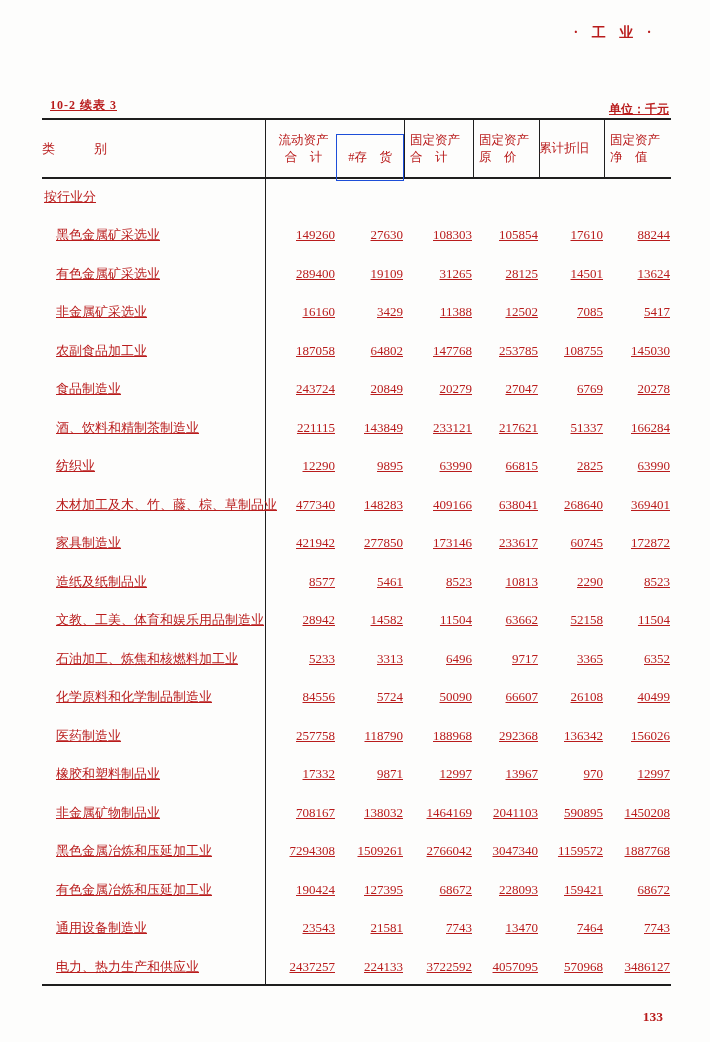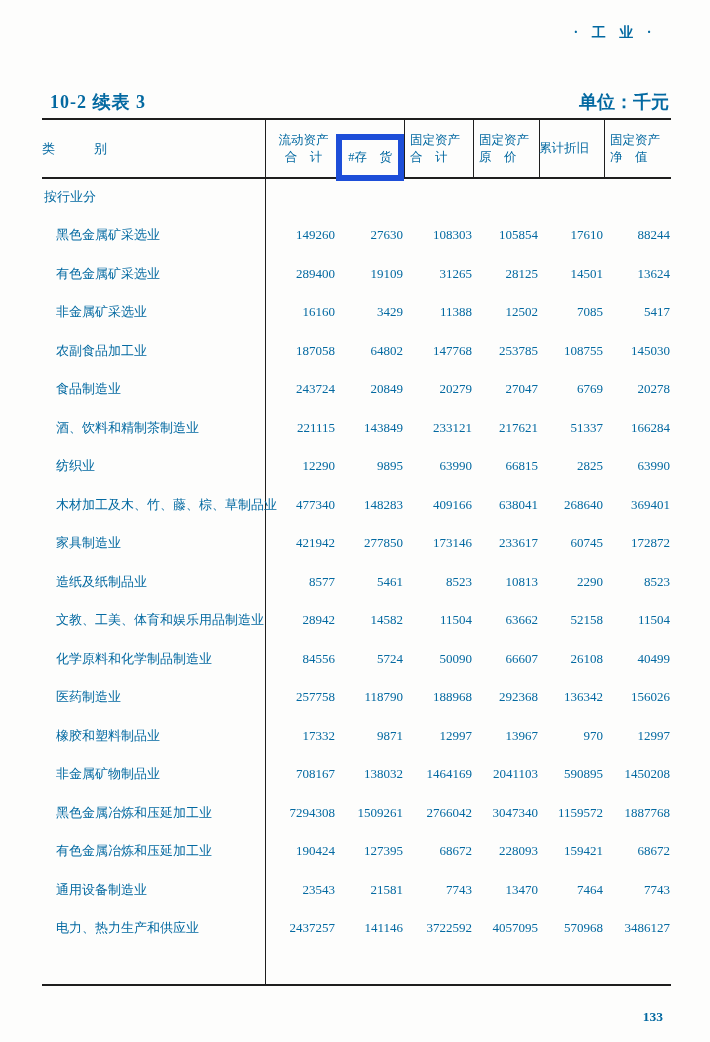--- a/index.html
+++ b/index.html
@@ -1,65 +1,65 @@
 <!DOCTYPE html>
 <html><head>
 <meta charset="utf-8">
 <style>
   html,body{margin:0;padding:0;background:#e8e8e8;}
   .page{
     position:relative;width:710px;height:1042px;background:#fdfdfc;
-    font-family:"Liberation Serif","DejaVu Serif",serif;color:#0369a1;
+    font-family:"Liberation Serif","DejaVu Serif",serif;color:#b91c1c;
     overflow:hidden;margin:0 auto;
   }
   
   .section-header{
     position:absolute;left:520px;top:24px;width:190px;text-align:center;
     font-size:14px;letter-spacing:5px;font-weight:600;white-space:nowrap;
   }
   
   .caption-row{
     position:absolute;left:42px;top:96px;width:629px;height:18px;
-    display:flex;justify-content:space-between;align-items:flex-end;
-    font-size:18px;font-weight:600;
+    display:flex;justify-content:space-between;align-items:center;
+    font-size:12px;font-weight:600;text-decoration:underline;
   }
   .caption-row .tbl-label{padding-left:8px;letter-spacing:1px;}
   .caption-row .unit-label{padding-right:2px;margin-top:8px;}
   
   .table{position:absolute;left:42px;top:118px;width:629px;height:868px;}
   .hline{position:absolute;left:0;width:629px;height:2px;background:#1e1e1e;}
   .hline.top{top:0;}
   .hline.headsep{top:59px;}
   .hline.bottom{top:866px;}
   .vline{position:absolute;width:1px;background:#1e1e1e;}
   .v-cat{left:223px;top:0;height:868px;}
   .v-h1{left:362px;top:0;height:60px;}
   .v-h2{left:431px;top:0;height:60px;}
   .v-h3{left:497px;top:0;height:60px;}
   .v-h4{left:562px;top:0;height:60px;}
   
   .subbox{
     position:absolute;left:294px;top:16px;width:68px;height:47px;
-    border:6px solid #1d4ed8;box-sizing:border-box;
+    border:1px solid #1d4ed8;box-sizing:border-box;
     display:flex;align-items:center;justify-content:center;
     font-size:12.5px;white-space:nowrap;background:transparent;
   }
   
   .hcell{
     position:absolute;top:2px;height:57px;display:flex;flex-direction:column;
     justify-content:center;font-size:12.5px;line-height:17px;white-space:nowrap;
   }
   .hcell.cat{left:0;width:223px;align-items:flex-start;font-size:13px;}
   .hcell.c1{left:223px;width:71px;padding-left:6px;box-sizing:border-box;align-items:center;}
   .hcell.c3{left:362px;width:69px;padding-left:6px;box-sizing:border-box;align-items:flex-start;}
   .hcell.c4{left:431px;width:66px;padding-left:6px;box-sizing:border-box;align-items:flex-start;}
   .hcell.c5{left:497px;width:65px;align-items:flex-start;}
   .hcell.c6{left:562px;width:67px;padding-left:6px;box-sizing:border-box;align-items:flex-start;}
   
-  .tbody{position:absolute;left:0;top:60px;width:629px;}
+  .tbody{position:absolute;left:0;top:60px;width:629px;text-decoration:underline;}
   .group-row{height:38px;display:flex;align-items:center;padding-left:2px;
     font-size:13px;white-space:nowrap;}
   .row{display:flex;height:38.5px;align-items:center;}
   .cell{box-sizing:border-box;white-space:nowrap;}
   .cell.name{width:223px;padding-left:14px;font-size:13px;overflow:visible;}
   .cell.num{font-size:13px;text-align:right;padding-right:1px;
     font-family:"Liberation Serif","DejaVu Serif",serif;}
   .n0{width:71px;} .n1{width:68px;} .n2{width:69px;}
   .n3{width:66px;} .n4{width:65px;} .n5{width:67px;}
   
@@ -212,20 +212,29 @@
         <div class="row">
           <div class="cell name">文教、工美、体育和娱乐用品制造业</div>
           <div class="cell num n0">28942</div>
           <div class="cell num n1">14582</div>
           <div class="cell num n2">11504</div>
           <div class="cell num n3">63662</div>
           <div class="cell num n4">52158</div>
           <div class="cell num n5">11504</div>
         </div>
         <div class="row">
+          <div class="cell name">石油加工、炼焦和核燃料加工业</div>
+          <div class="cell num n0">5233</div>
+          <div class="cell num n1">3313</div>
+          <div class="cell num n2">6496</div>
+          <div class="cell num n3">9717</div>
+          <div class="cell num n4">3365</div>
+          <div class="cell num n5">6352</div>
+        </div>
+        <div class="row">
           <div class="cell name">化学原料和化学制品制造业</div>
           <div class="cell num n0">84556</div>
           <div class="cell num n1">5724</div>
           <div class="cell num n2">50090</div>
           <div class="cell num n3">66607</div>
           <div class="cell num n4">26108</div>
           <div class="cell num n5">40499</div>
         </div>
         <div class="row">
           <div class="cell name">医药制造业</div>
@@ -277,21 +286,21 @@
           <div class="cell num n0">23543</div>
           <div class="cell num n1">21581</div>
           <div class="cell num n2">7743</div>
           <div class="cell num n3">13470</div>
           <div class="cell num n4">7464</div>
           <div class="cell num n5">7743</div>
         </div>
         <div class="row">
           <div class="cell name">电力、热力生产和供应业</div>
           <div class="cell num n0">2437257</div>
-          <div class="cell num n1">141146</div>
+          <div class="cell num n1">224133</div>
           <div class="cell num n2">3722592</div>
           <div class="cell num n3">4057095</div>
           <div class="cell num n4">570968</div>
           <div class="cell num n5">3486127</div>
         </div>
       </div>
   </div>
 
   <div class="page-number">133</div>
 

